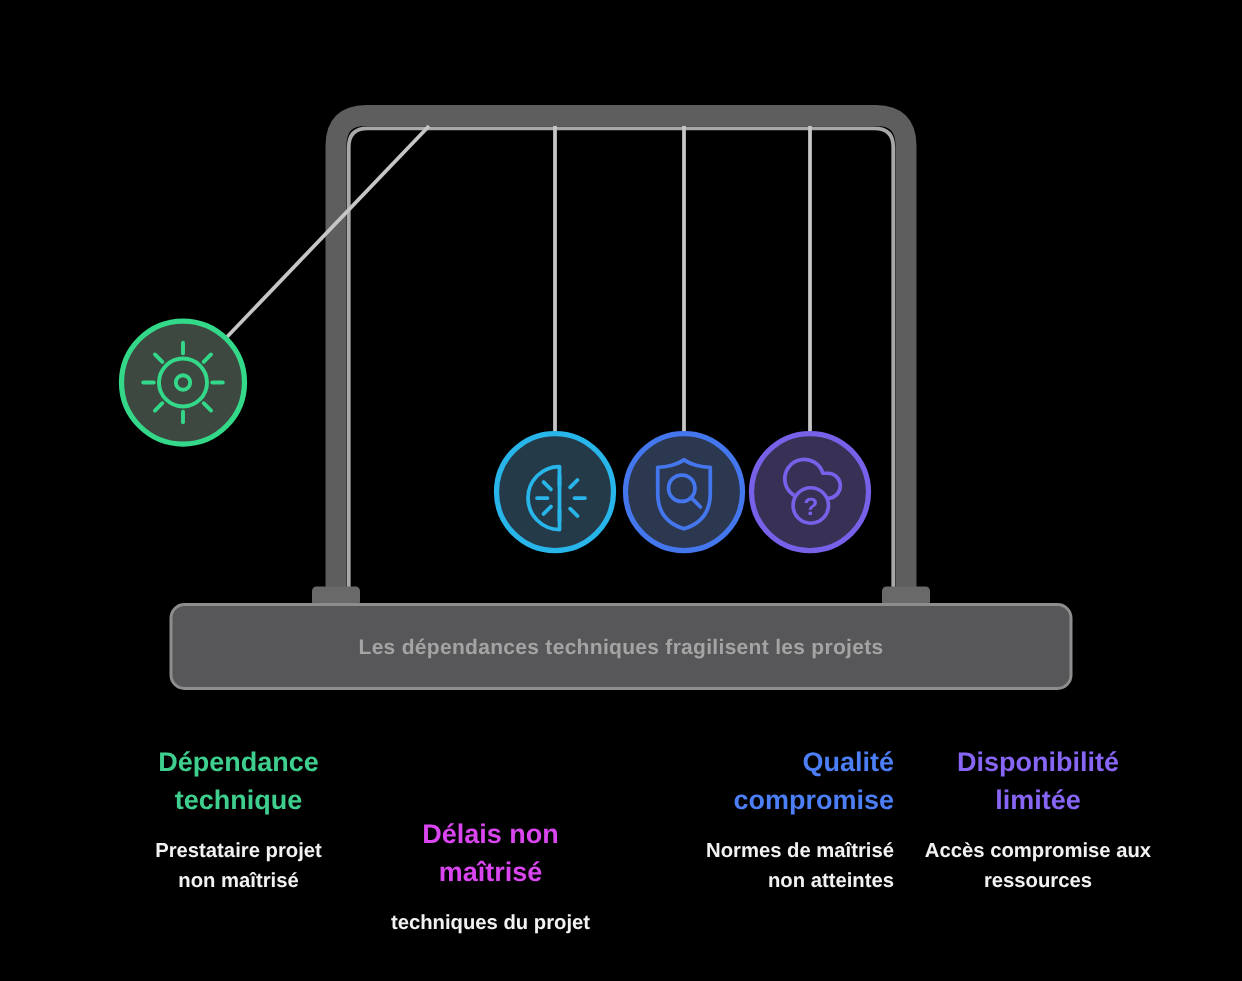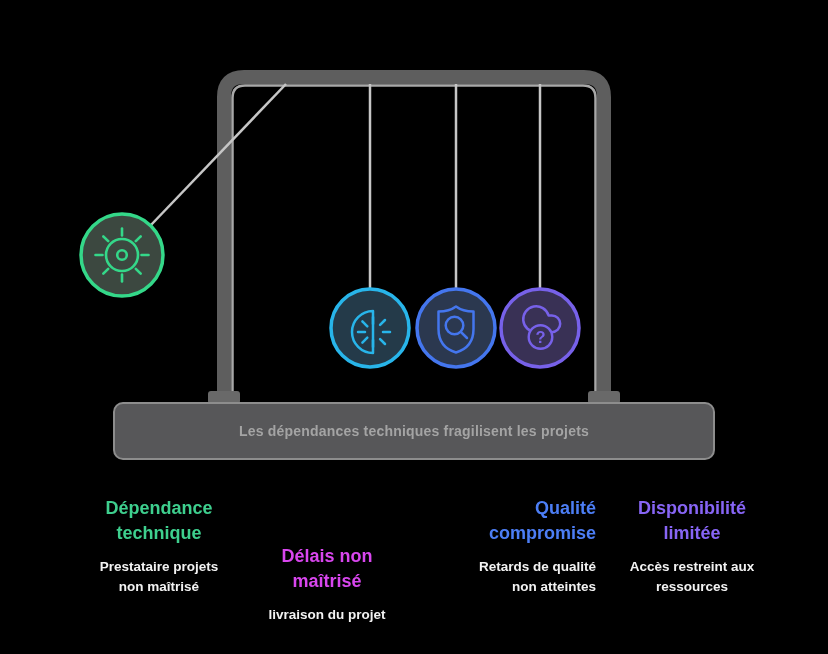--- a/index.html
+++ b/index.html
@@ -99,50 +99,50 @@
   <div class="base-bar">
     <span class="title">Les dépendances techniques fragilisent les projets</span>
   </div>
 
   <div class="col c1">
     <div class="h" style="color: rgb(62, 207, 142);">
       <span>Dépendance</span>
       <span>technique</span>
     </div>
     <div class="b">
-      <span>Prestataire projets</span>
+      <span>Prestataire projet</span>
       <span>non maîtrisé</span>
     </div>
   </div>
 
   <div class="col c2">
     <div class="h" style="color: #d946ef; margin-top: 48px;">
       <span>Délais non</span>
       <span>maîtrisé</span>
     </div>
     <div class="b">
-      <span>livraison du projet</span>
+      <span>techniques du projet</span>
     </div>
   </div>
 
   <div class="col c3">
     <div class="h" style="color: rgb(76, 126, 245);">
       <span>Qualité</span>
       <span>compromise</span>
     </div>
     <div class="b">
-      <span>Retards de qualité</span>
+      <span>Normes de maîtrisé</span>
       <span>non atteintes</span>
     </div>
   </div>
 
   <div class="col c4">
     <div class="h" style="color: rgb(135, 101, 245);">
       <span>Disponibilité</span>
       <span>limitée</span>
     </div>
     <div class="b">
-      <span>Accès restreint aux</span>
+      <span>Accès compromise aux</span>
       <span>ressources</span>
     </div>
   </div>
 
 </div>
 
 </body></html>

